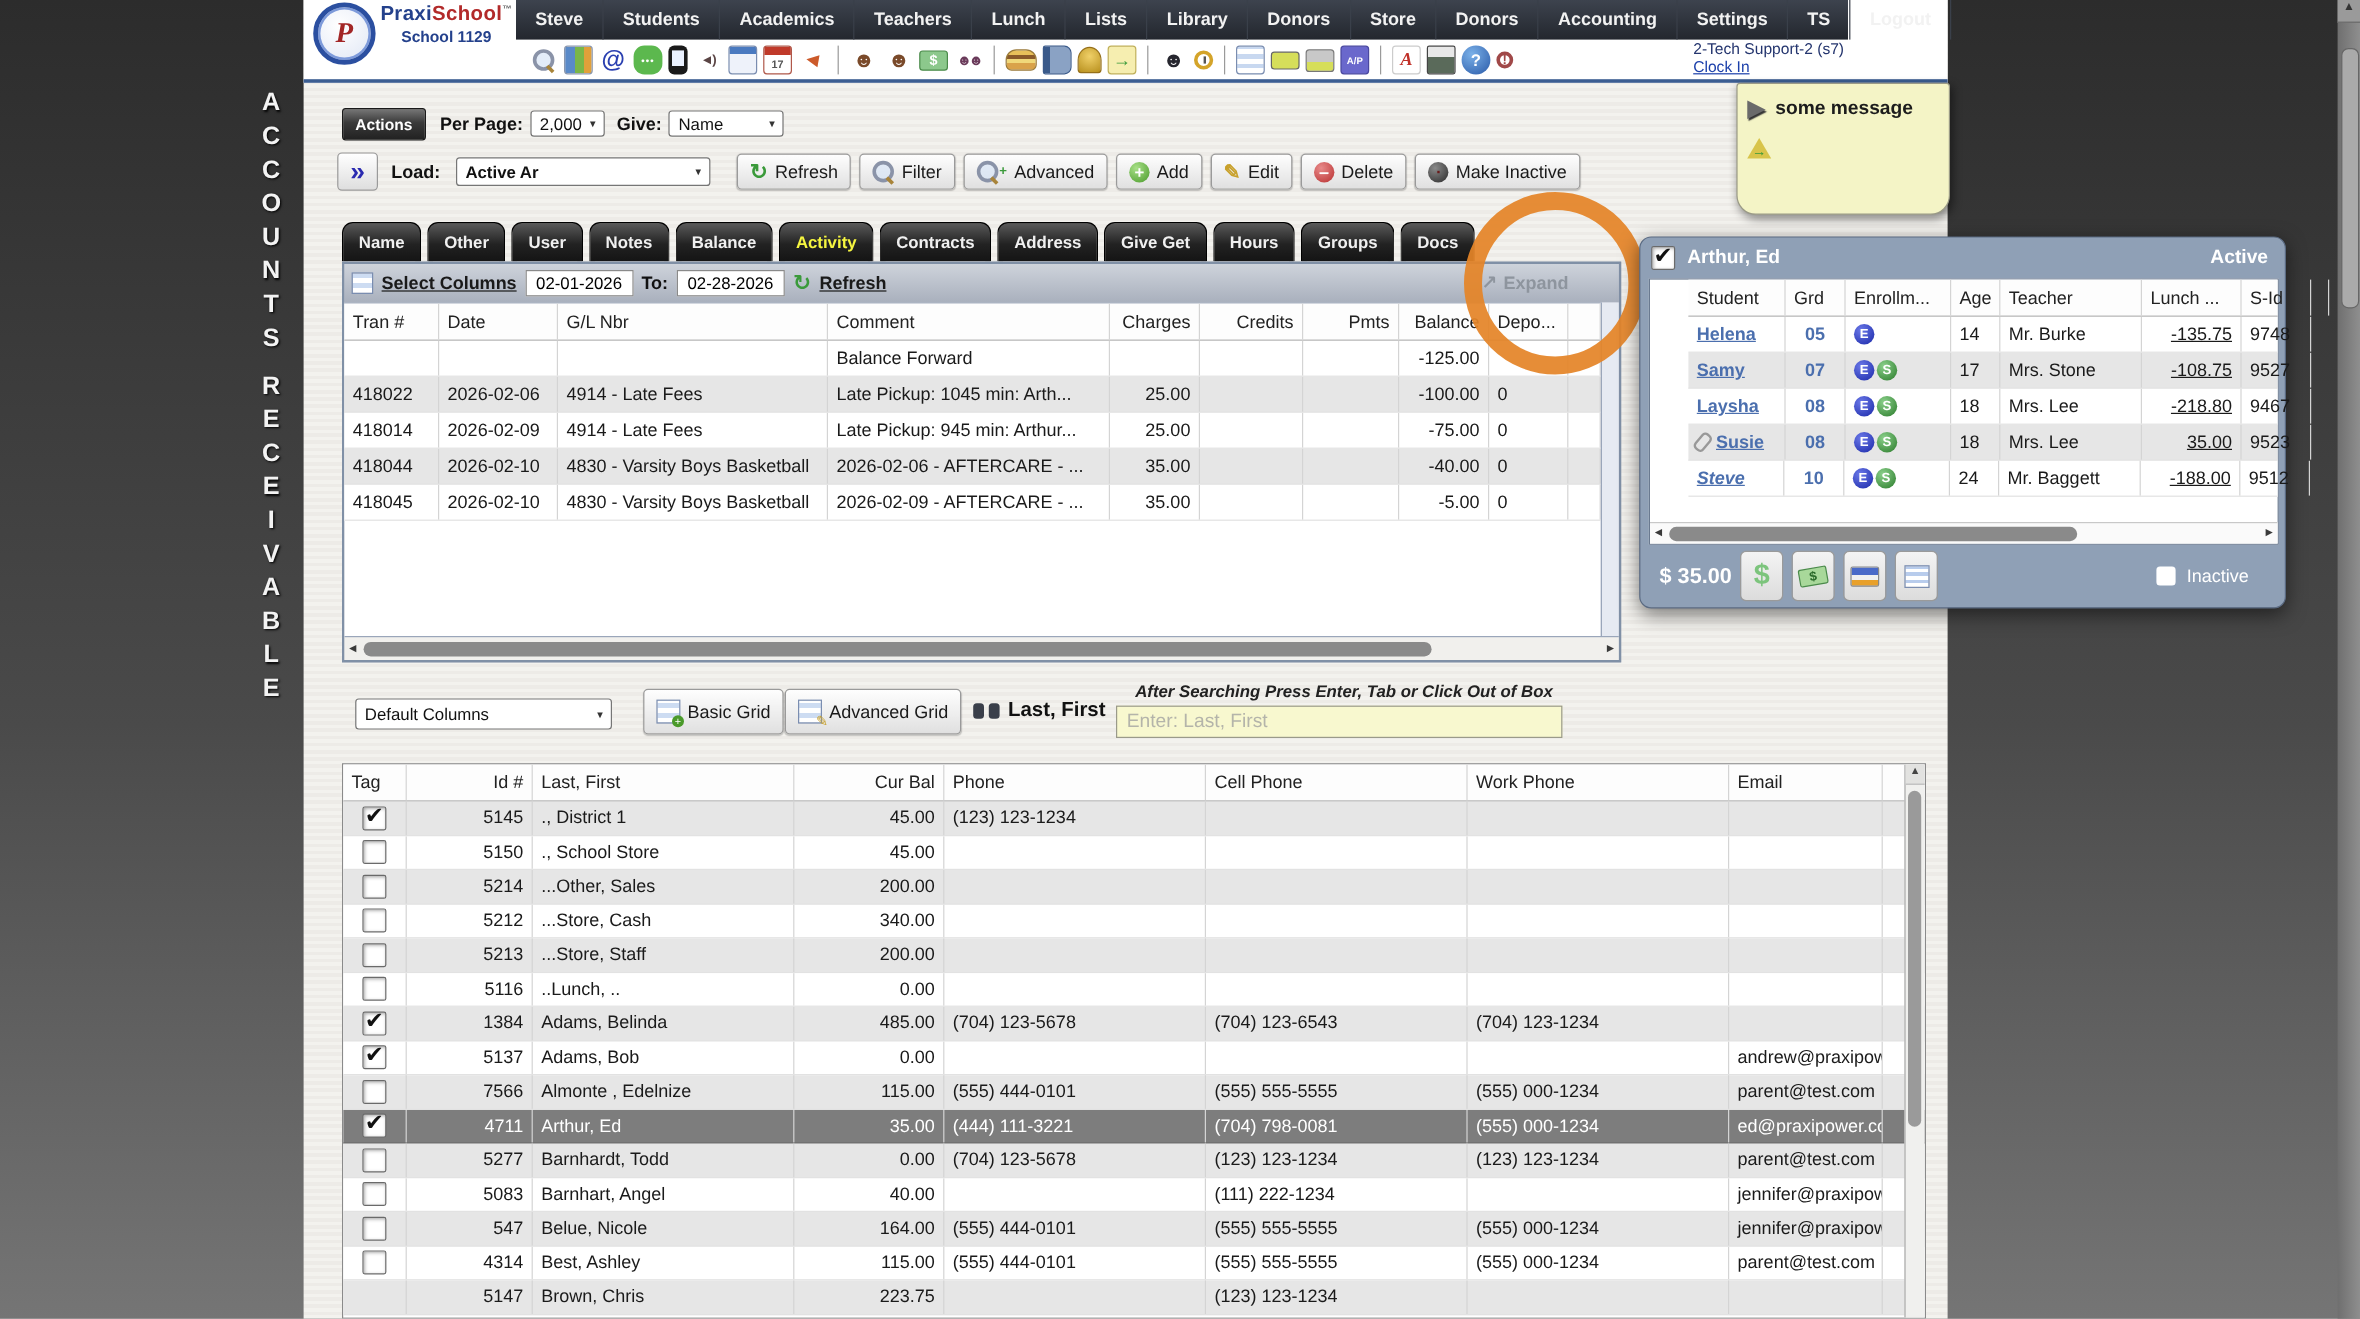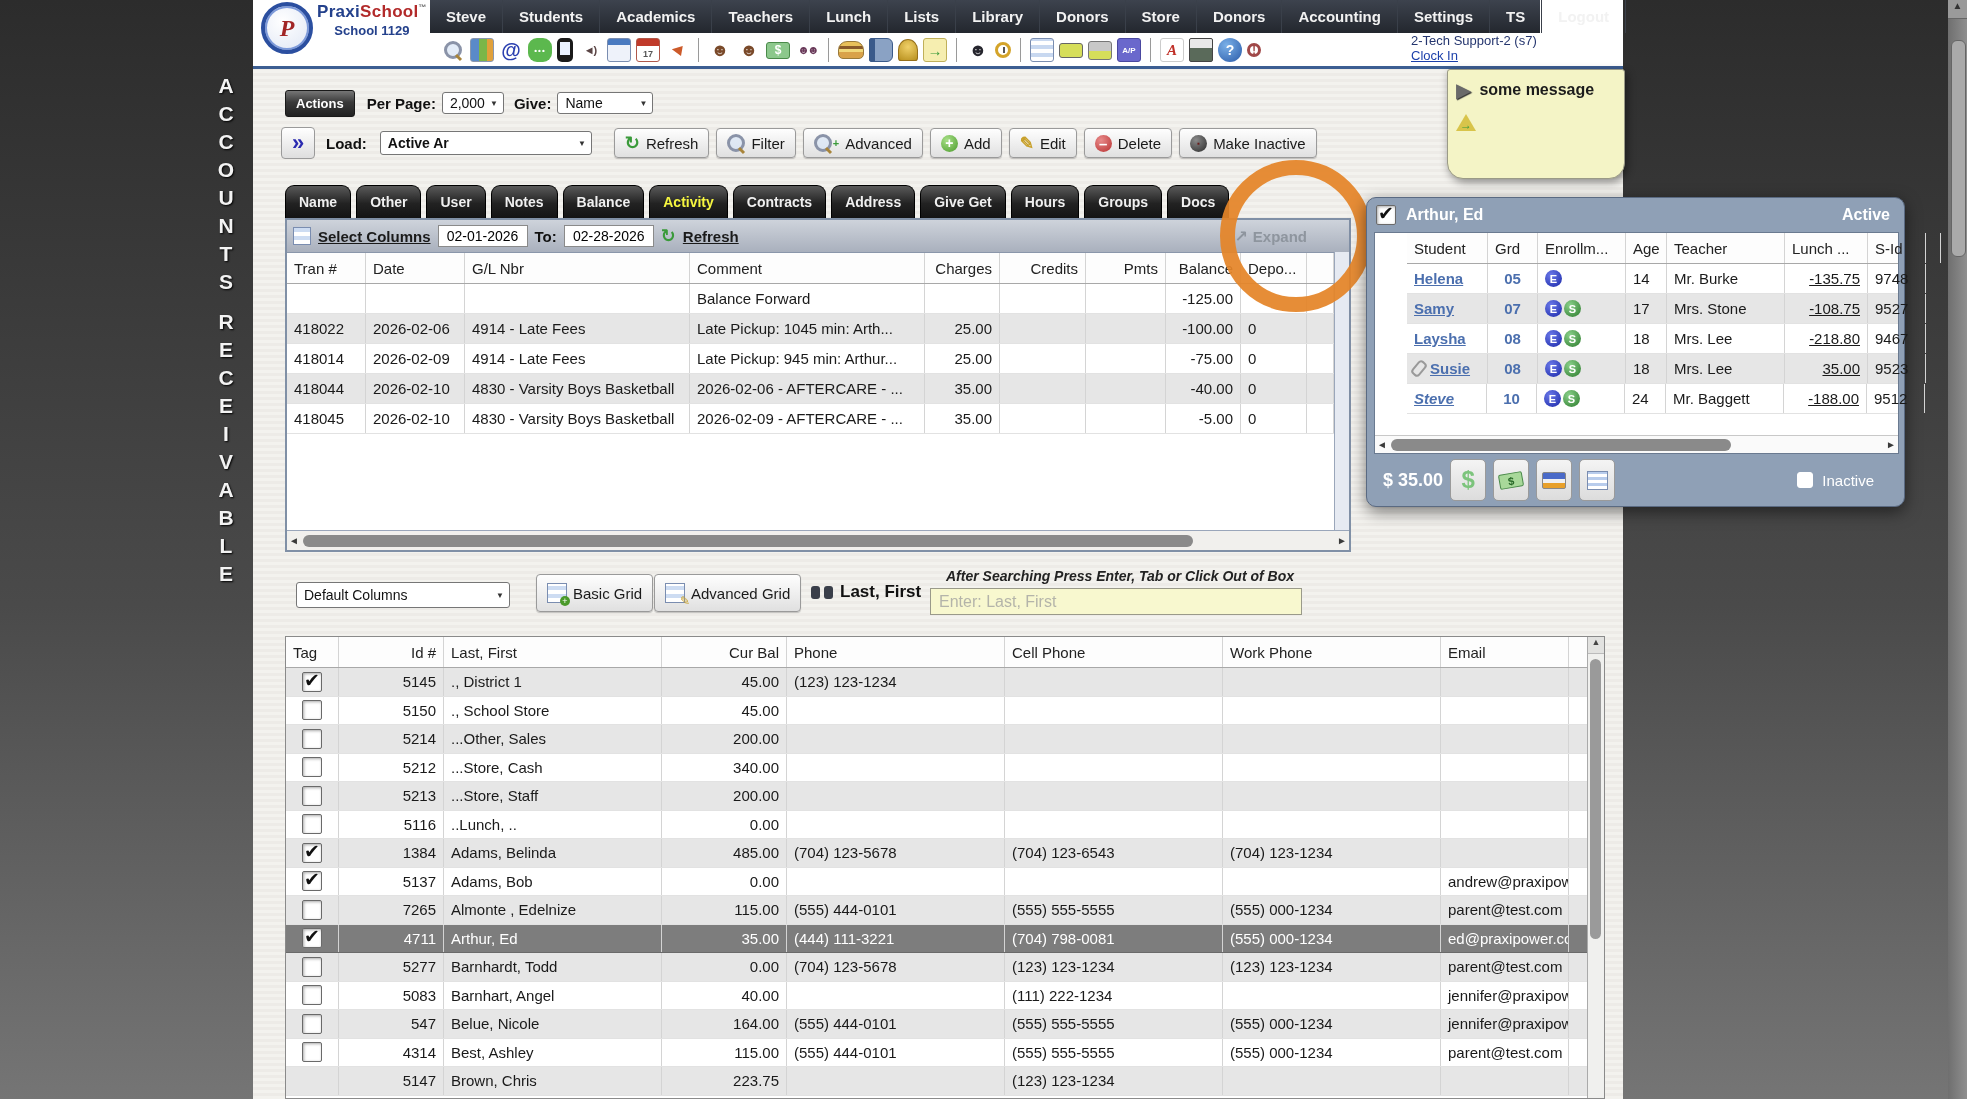--- a/index.html
+++ b/index.html
@@ -746,21 +746,21 @@
           <div class="cell" style="width: 218px;"></div>
           <div class="cell" style="width: 218px;"></div>
           <div class="cell" style="width: 218px;"></div>
           <div class="cell" style="width: 128px;">andrew@praxipower.com</div>
           <div class="cell" style="width: 20px;"></div>
         </div>
         <div class="row alt">
           <div class="cell" style="width: 53px; justify-content: center;">
             <span class="cb"></span>
           </div>
-          <div class="cell ar" style="width: 105px;">7265</div>
+          <div class="cell ar" style="width: 105px;">7566</div>
           <div class="cell" style="width: 218px;">Almonte , Edelnize</div>
           <div class="cell ar" style="width: 125px;">115.00</div>
           <div class="cell" style="width: 218px;">(555) 444-0101</div>
           <div class="cell" style="width: 218px;">(555) 555-5555</div>
           <div class="cell" style="width: 218px;">(555) 000-1234</div>
           <div class="cell" style="width: 128px;">parent@test.com</div>
           <div class="cell" style="width: 20px;"></div>
         </div>
         <div class="row selected">
           <div class="cell" style="width: 53px; justify-content: center;">

